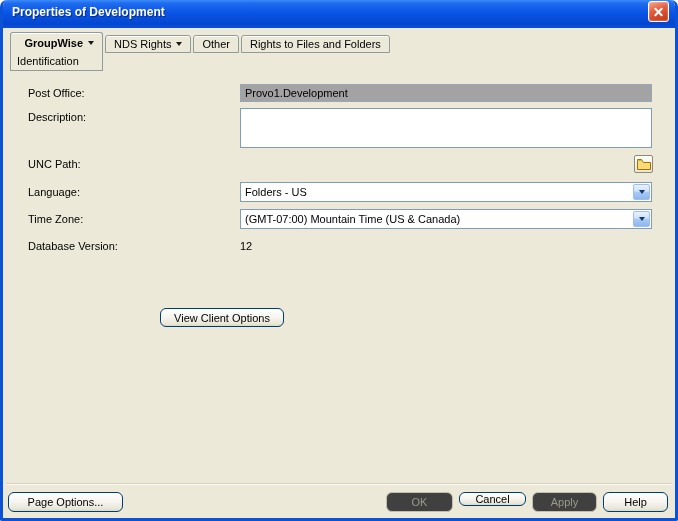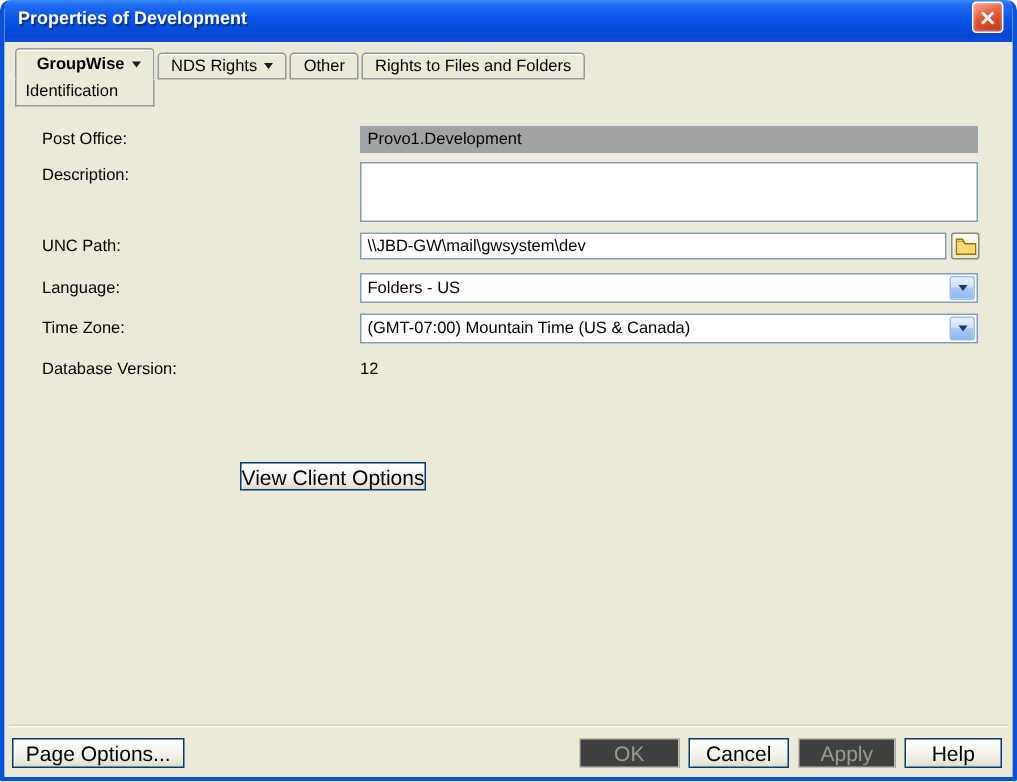--- a/index.html
+++ b/index.html
@@ -74,22 +74,22 @@
     position:absolute; left:631px; top:127px; width:19px; height:18px;
     border:1px solid #8a8a76; border-radius:2px;
     background:linear-gradient(180deg,#fdfdf9,#e9e6d6); padding:0;
     display:flex; align-items:center; justify-content:center;
   }
 
   .static-val{ position:absolute; left:237px; font-size:11px; color:#000; }
 
   
   .btn{
-    position:absolute; font-family:inherit; font-size:14px; color:#000;
-    border:1px solid #003c74; border-radius:0;
+    position:absolute; font-family:inherit; font-size:11px; color:#000;
+    border:1px solid #003c74; border-radius:6px;
     background:linear-gradient(180deg,#ffffff 0%,#f5f4ee 50%,#e9e7d8 85%,#dcd9c4 100%);
     box-shadow: inset 1px 1px 0 rgba(255,255,255,.85);
     padding:0; cursor:default;
   }
   .btn.disabled{ color:#9c9a8c; border-color:#c2bfae; background:#404040; box-shadow:none; }
 
   .divider{ position:absolute; left:3px; right:3px; top:455px; height:2px;
     border-top:1px solid #d6d2bf; border-bottom:1px solid #fbfaf4; }
 </style>
 </head>
@@ -125,21 +125,20 @@
     </div>
     <div class="subtab">Identification</div>
 
     <div class="lbl" style="top:59px;">Post Office:</div>
     <input class="txtfield rofield" style="top: 56px; width: 412px; height: 18px;" readonly="" value="Provo1.Development">
 
     <div class="lbl" style="top:83px;">Description:</div>
     <textarea class="descbox" style=""></textarea>
 
     <div class="lbl" style="top:130px;">UNC Path:</div>
-    <input class="txtfield" style="top: 127px; width: 391px; height: 18px;" value="\\JBD-GW\mail\gwsystem\dev">
     <button class="browsebtn">
       <svg width="14" height="12" viewBox="0 0 14 12">
         <path d="M0.5 2.5 h4.5 l1.5 2 h7 v7 h-13 z" fill="#ffd978" stroke="#9a7200" stroke-width="1"></path>
         <path d="M0.5 2.5 v-1 h4 l1 1" fill="#ffe9a8" stroke="#9a7200" stroke-width="1"></path>
       </svg>
     </button>
 
     <div class="lbl" style="top:158px;">Language:</div>
     <div class="combo" style="top:154px;">
       <span class="val">Folders - US</span>
@@ -158,17 +157,17 @@
 
     <div class="lbl" style="top:212px;">Database Version:</div>
     <div class="static-val" style="top:212px;">12</div>
 
     <button class="btn" style="left:157px; top:280px; width:124px; height:19px;">View Client Options</button>
 
     <div class="divider"></div>
 
     <button class="btn" style="left:5px; top:464px; width:115px; height:20px;">Page Options...</button>
     <button class="btn disabled" style="left:383px; top:464px; width:67px; height:20px;">OK</button>
-    <button class="btn" style="left:456px; top:464px; width:67px; height:20px;">Cancel</button>
+    <button class="btn" style="left:456px; top:464px; width:67px; height:14px;">Cancel</button>
     <button class="btn disabled" style="left:529px; top:464px; width:65px; height:20px;">Apply</button>
     <button class="btn" style="left:600px; top:464px; width:65px; height:20px;">Help</button>
   </div>
 </div>
 
 </body></html>

